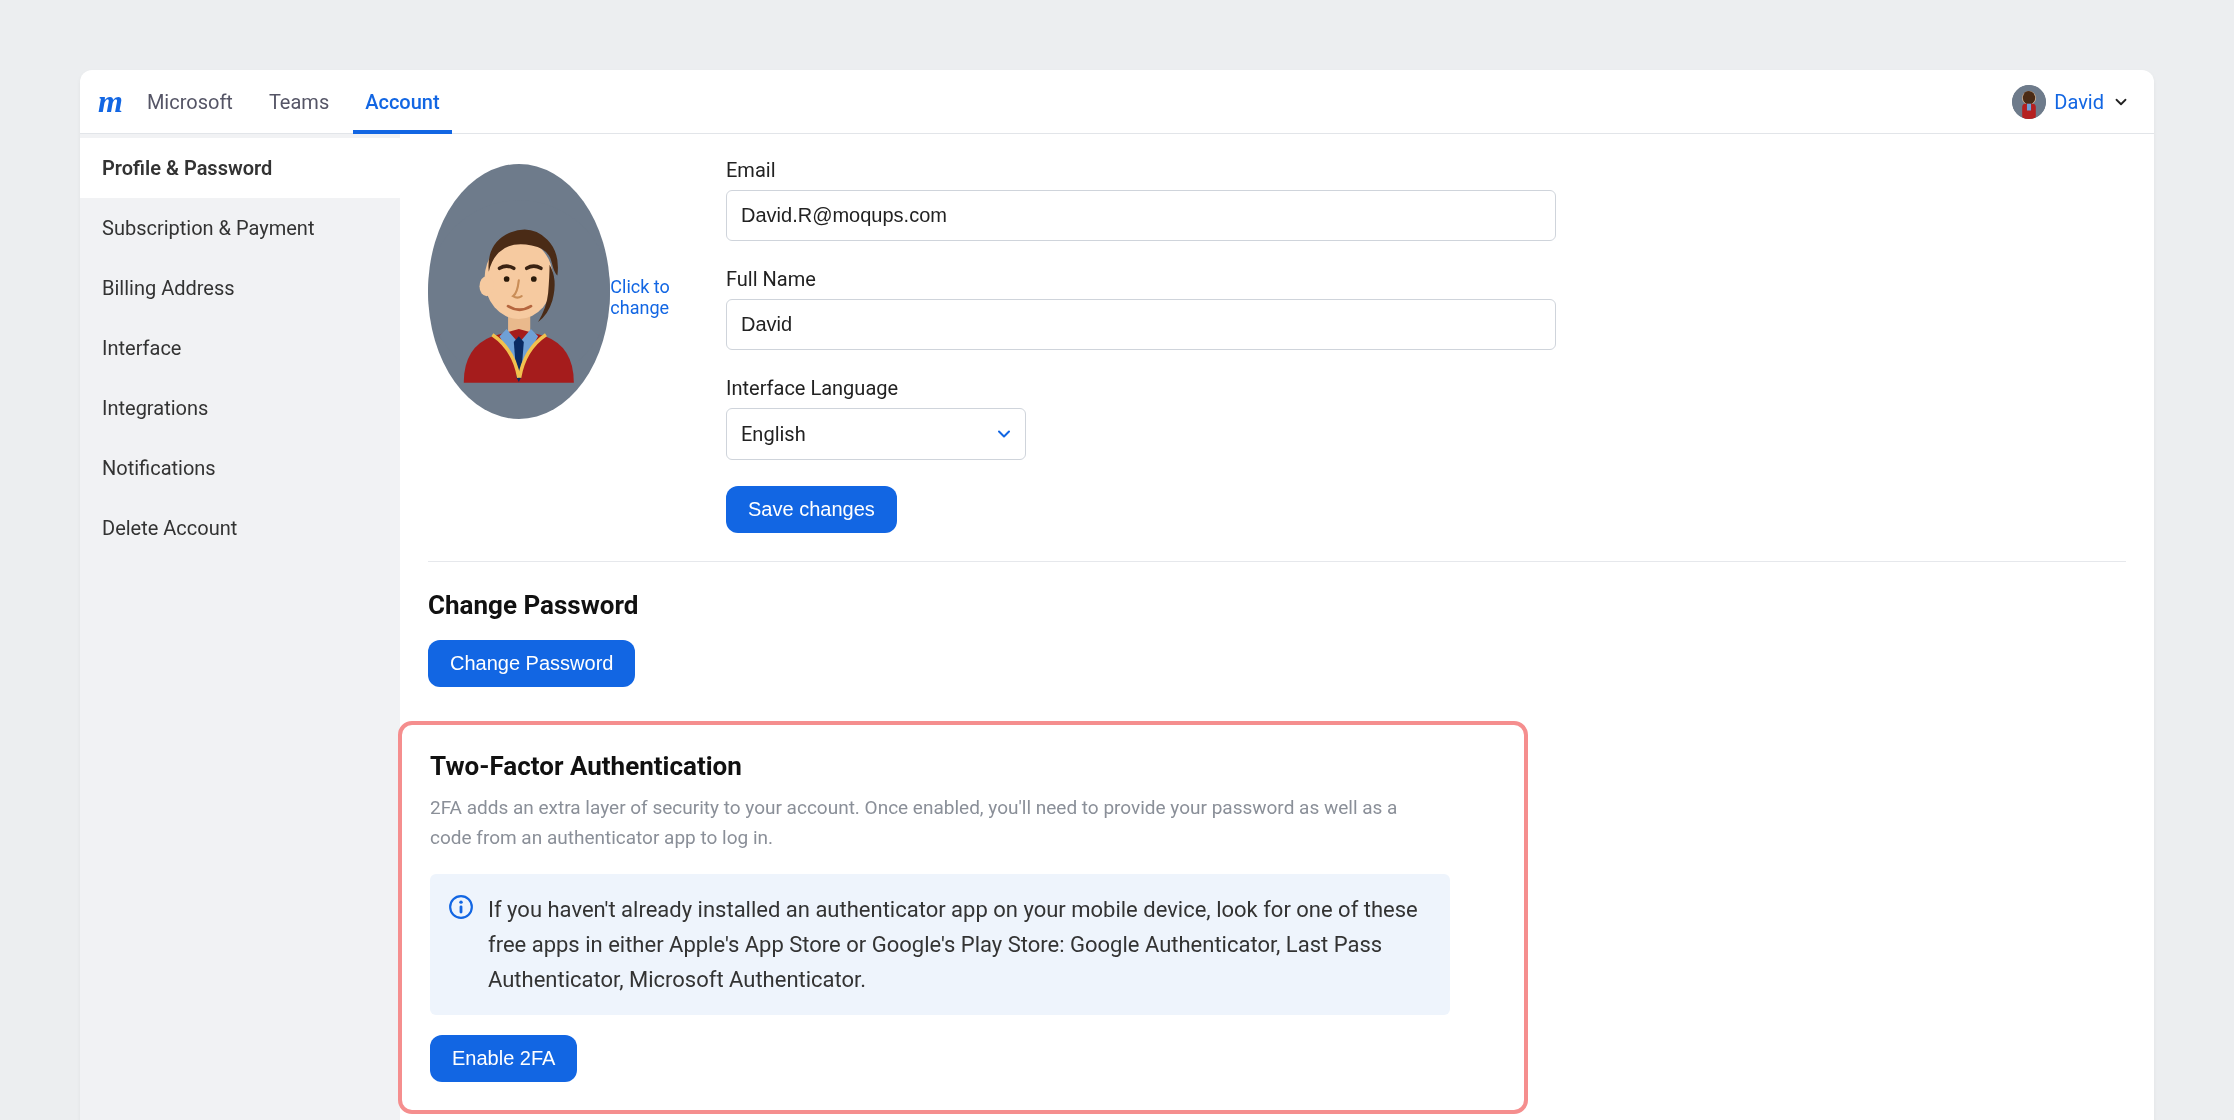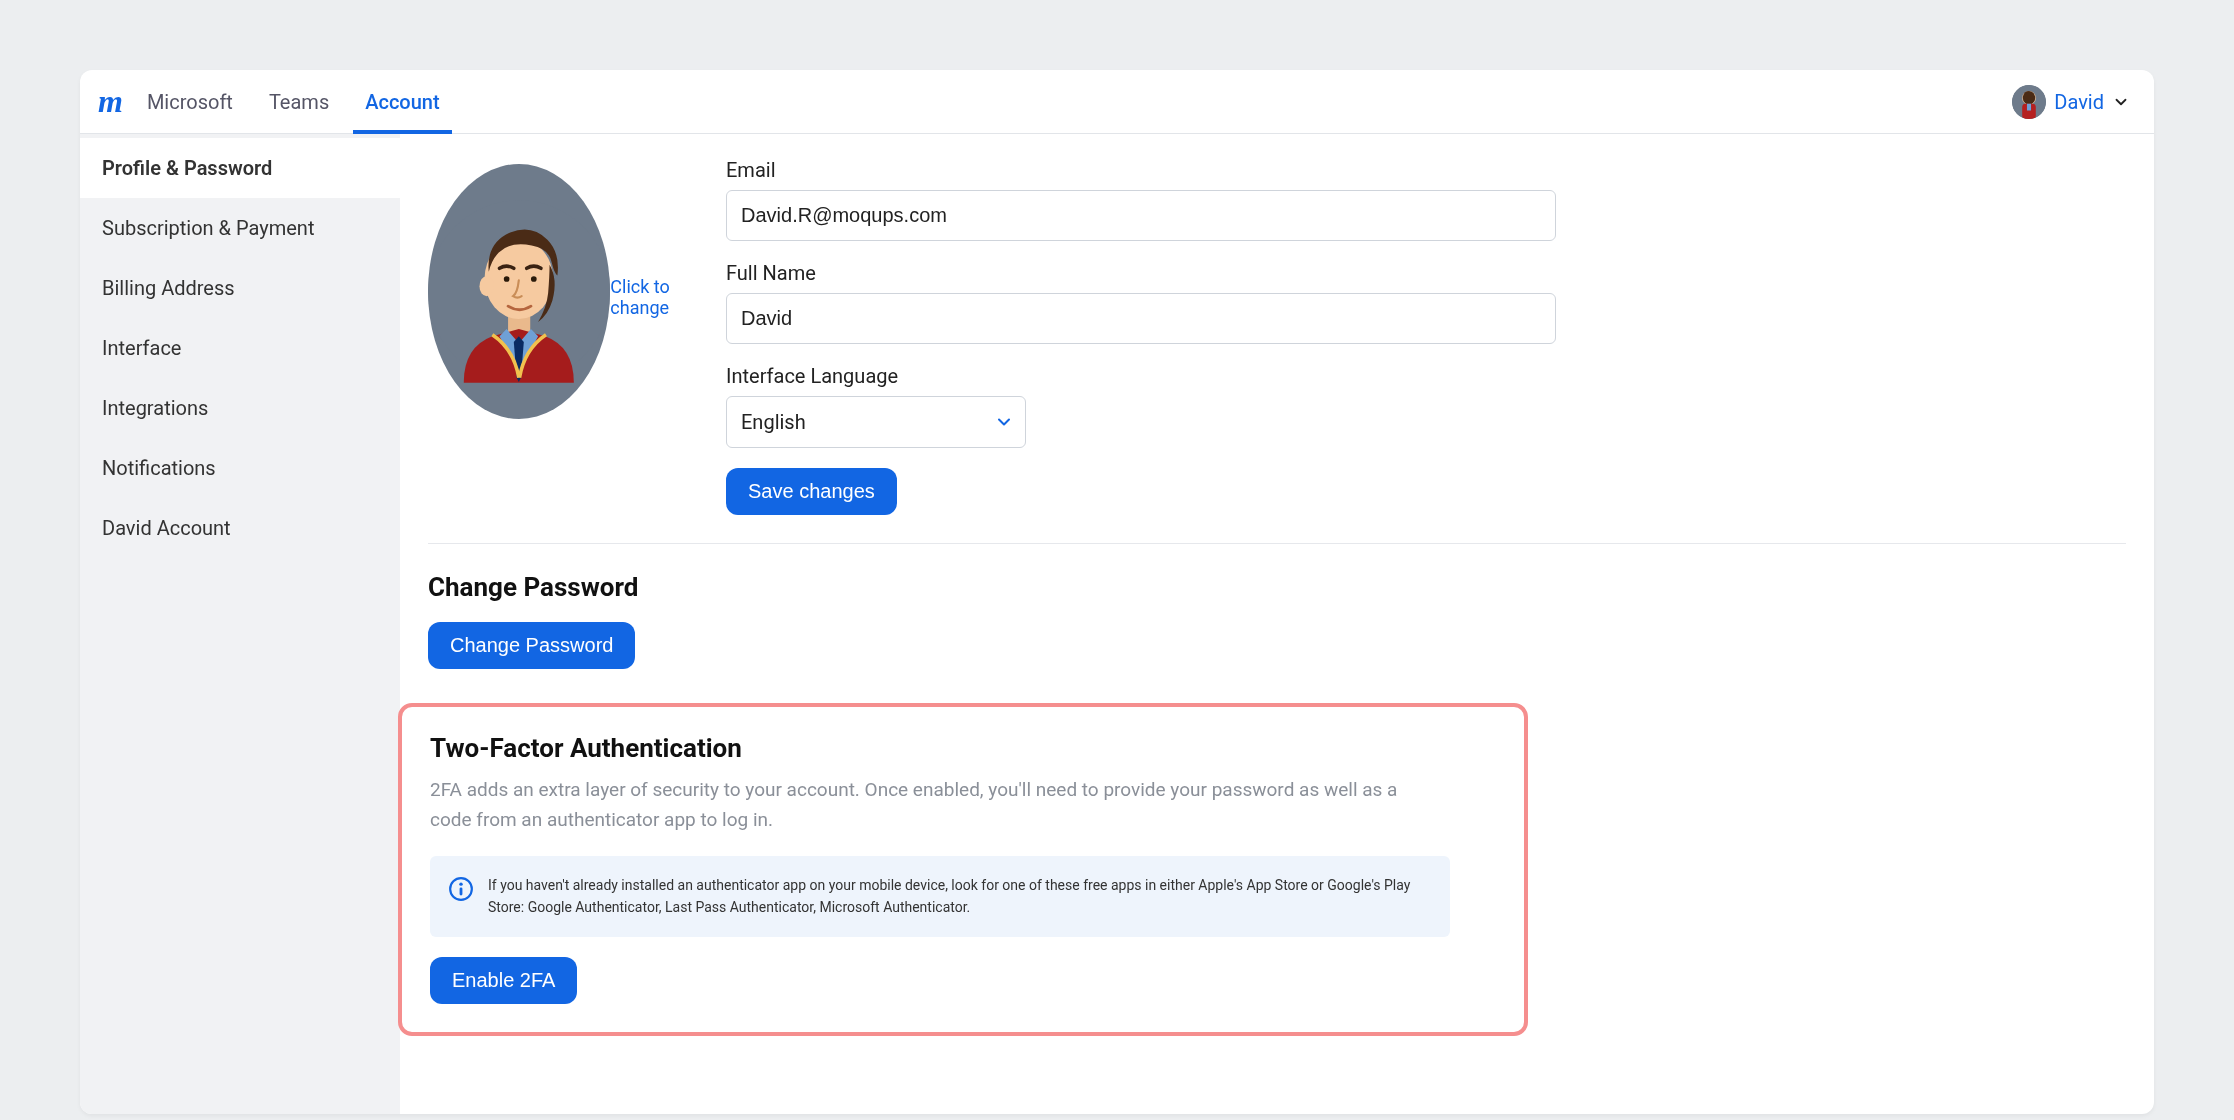--- a/index.html
+++ b/index.html
@@ -118,21 +118,21 @@
     position: relative;
   }
   .avatar-change {
     font-size: 18px;
     color: #1266e3;
     margin-top: 10px;
     cursor: pointer;
   }
 
   .form-col { flex: 1; max-width: 860px; }
-  .field { margin-bottom: 20px; }
+  .field { margin-bottom: 26px; }
   .field label { display: block; font-size: 20px; color: #222; margin-bottom: 8px; }
   .input, .select {
     width: 100%;
     max-width: 830px;
     border: 1px solid #cfd4db;
     border-radius: 6px;
     font-size: 20px;
     padding: 13px 14px;
     color: #222;
     background: #fff;
@@ -172,21 +172,21 @@
   .info-banner {
     display: flex;
     gap: 14px;
     background: #eef4fc;
     border-radius: 6px;
     padding: 18px 18px;
     margin-top: 20px;
     max-width: 1020px;
   }
   .info-banner .icon-col { flex: none; padding-top: 2px; }
-  .info-text { font-size: 14px; color: #333; line-height: 1.6; }
+  .info-text { font-size: 22px; color: #333; line-height: 1.6; }
 
   svg { display: block; }
 </style>
 </head>
 <body>
 
 <div class="card">
 
   <div class="topnav">
     <div class="logo">m</div>
@@ -215,21 +215,21 @@
 
   <div class="body">
 
     <div class="sidebar">
       <div class="side-item active">Profile &amp; Password</div>
       <div class="side-item">Subscription &amp; Payment</div>
       <div class="side-item">Billing Address</div>
       <div class="side-item">Interface</div>
       <div class="side-item">Integrations</div>
       <div class="side-item">Notifications</div>
-      <div class="side-item">David Account</div>
+      <div class="side-item">Delete Account</div>
     </div>
 
     <div class="content">
 
       <div class="profile-row">
         <div class="avatar-col">
           <div class="avatar-lg">
             <svg viewBox="0 0 255 255" width="255" height="255">
               <circle cx="127.5" cy="127.5" r="127.5" fill="#6e7b8b"></circle>
 

